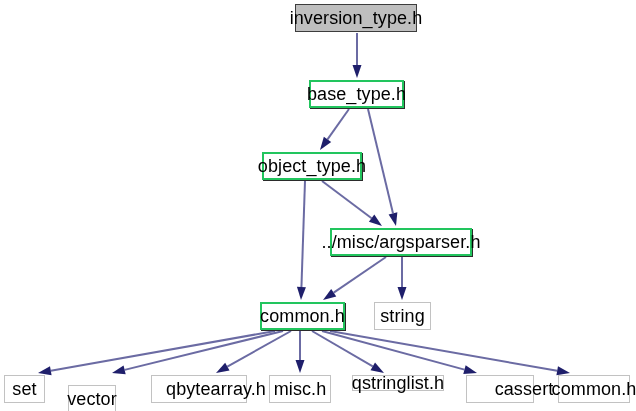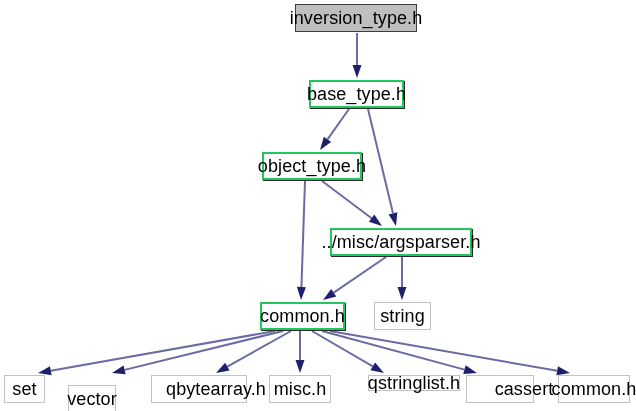--- a/index.html
+++ b/index.html
@@ -139,21 +139,21 @@
     </div>
     <div class="node faint" style="left: 68px; top: 385px; width: 48px; height: 28px;">
       <span class="node-label">vector</span>
     </div>
     <div class="node faint" style="left: 151px; top: 375px; width: 96px; height: 28px; padding-left: 34px;">
       <span class="node-label">qbytearray.h</span>
     </div>
     <div class="node faint" style="left: 269px; top: 375px; width: 62px; height: 28px;">
       <span class="node-label">misc.h</span>
     </div>
-    <div class="node faint" style="left: 368px; top: 375px; width: 92px; height: 16px;">
+    <div class="node faint" style="left: 352px; top: 375px; width: 92px; height: 16px;">
       <span class="node-label">qstringlist.h</span>
     </div>
     <div class="node faint" style="left: 466px; top: 375px; width: 68px; height: 28px; padding-left: 48px;">
       <span class="node-label">cassert</span>
     </div>
     <div class="node faint" style="left: 558px; top: 375px; width: 72px; height: 28px;">
       <span class="node-label">common.h</span>
     </div>
   </div>
 

